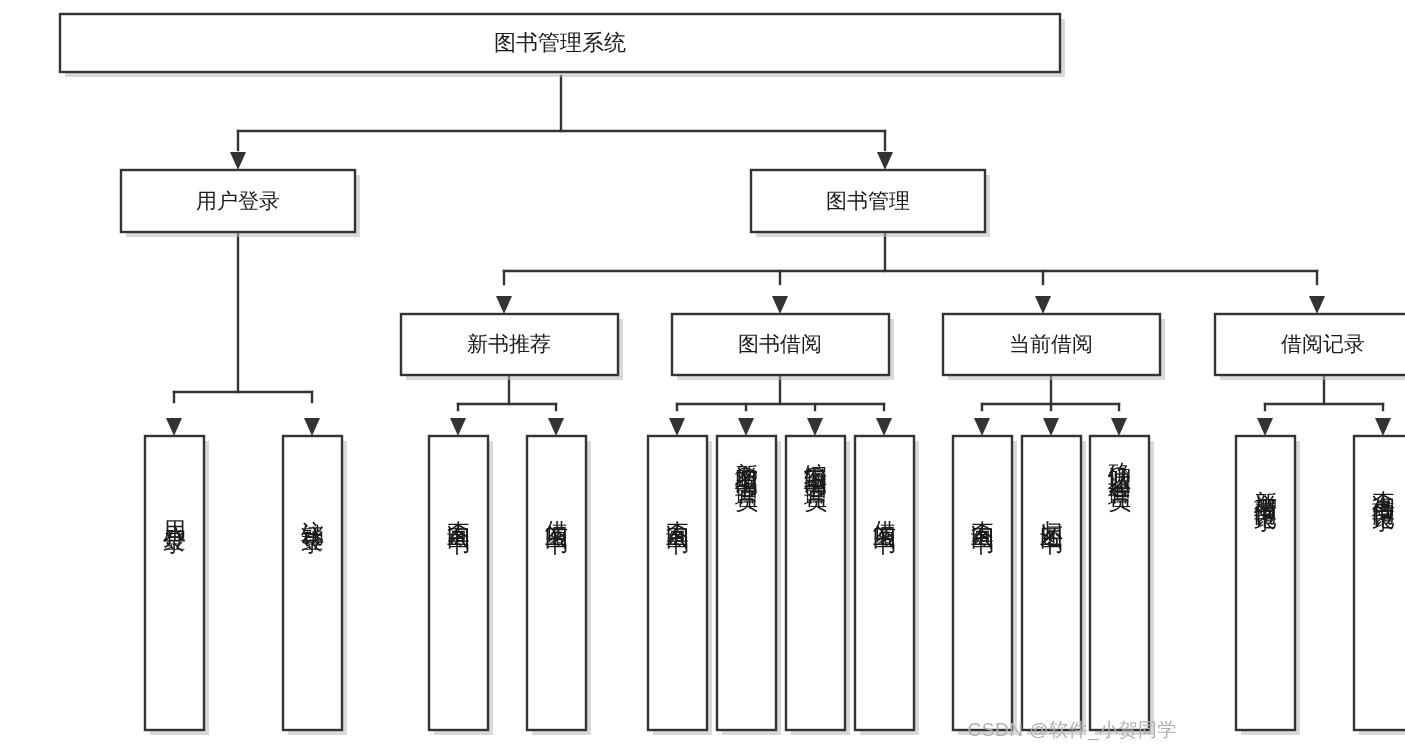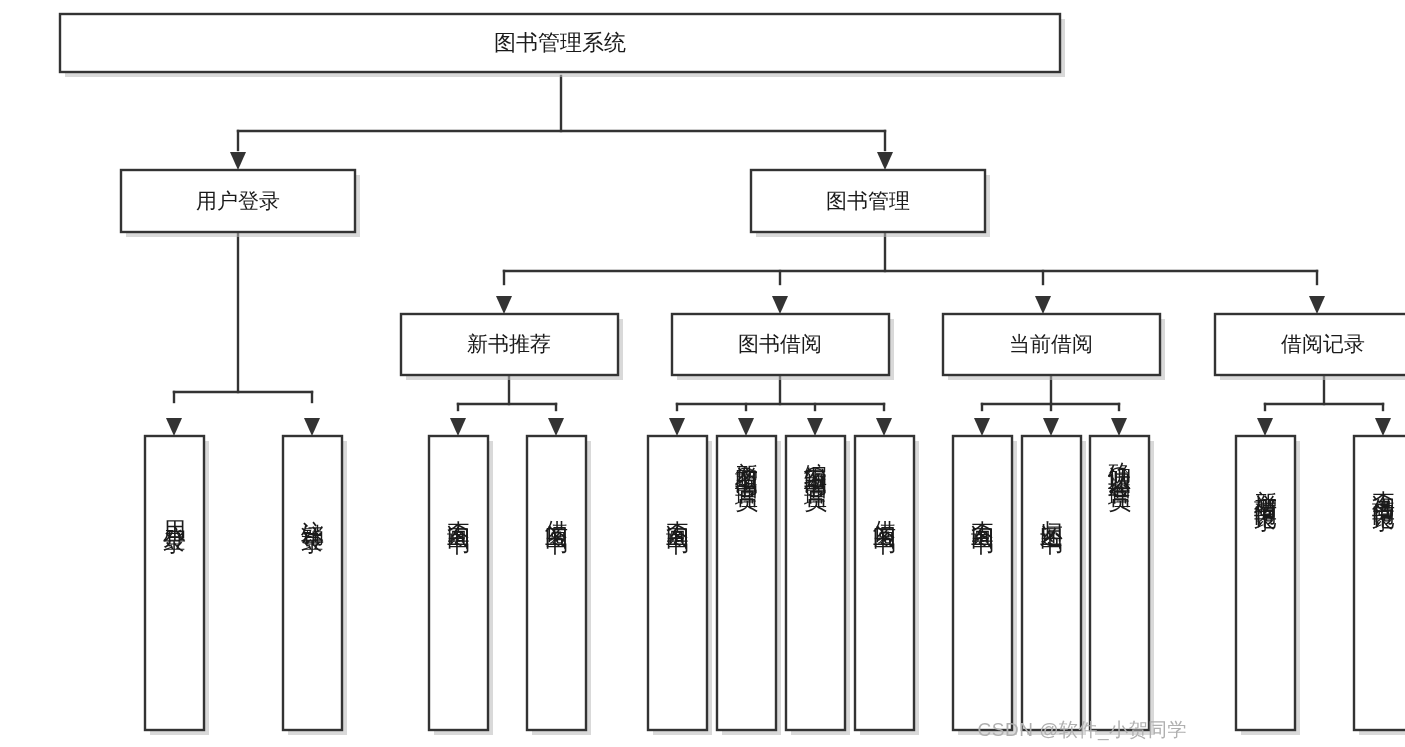--- a/index.html
+++ b/index.html
@@ -71,21 +71,21 @@
     text-orientation: upright;
     font-family: "Liberation Sans", sans-serif;
     font-size: 23px;
     line-height: 1;
     letter-spacing: 4px;
     color: #1a1a1a;
     white-space: nowrap;
   }
   .watermark {
     position: absolute;
-    right: 8px;
+    right: 18px;
     bottom: 4px;
     font-family: "Liberation Sans", sans-serif;
     font-size: 19px;
     color: #b0b0b0;
     white-space: nowrap;
     letter-spacing: 0.5px;
     text-align: center;
   }
 </style>
 </head>

